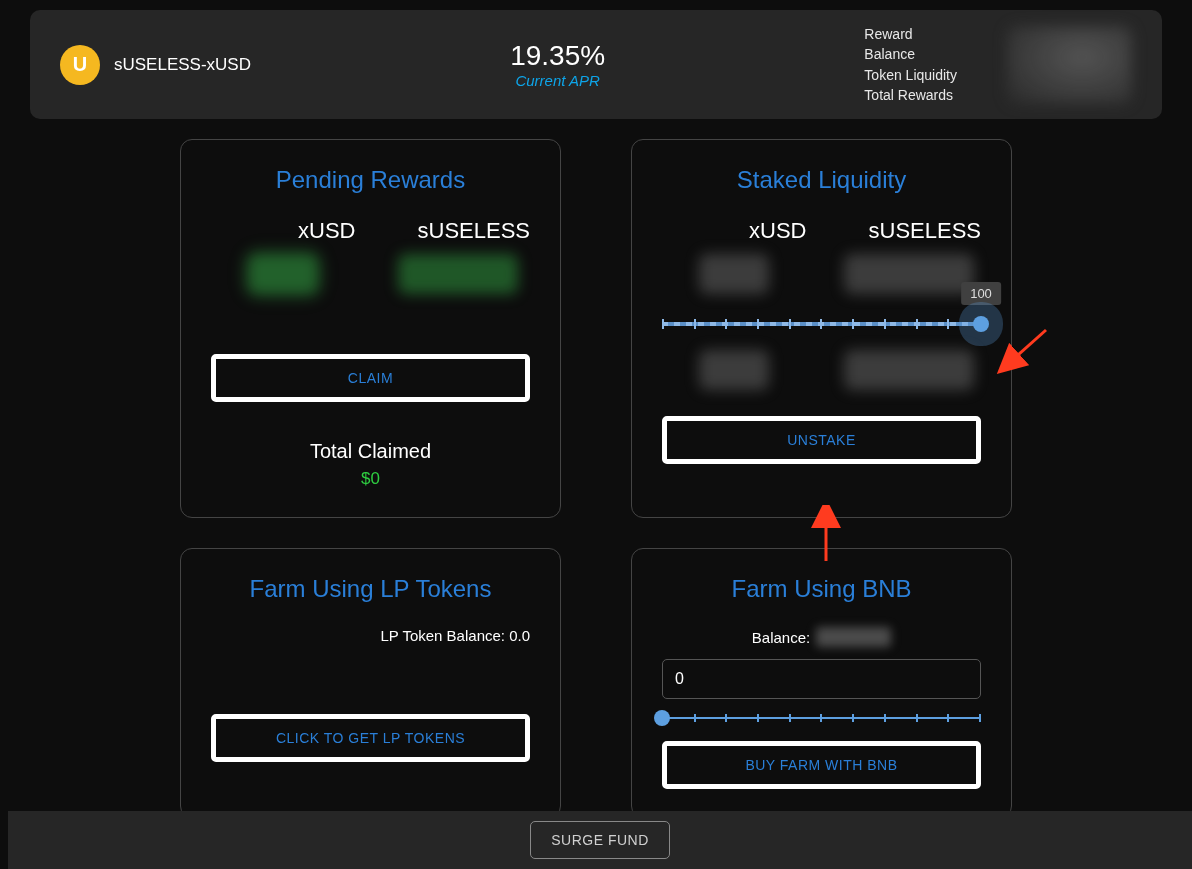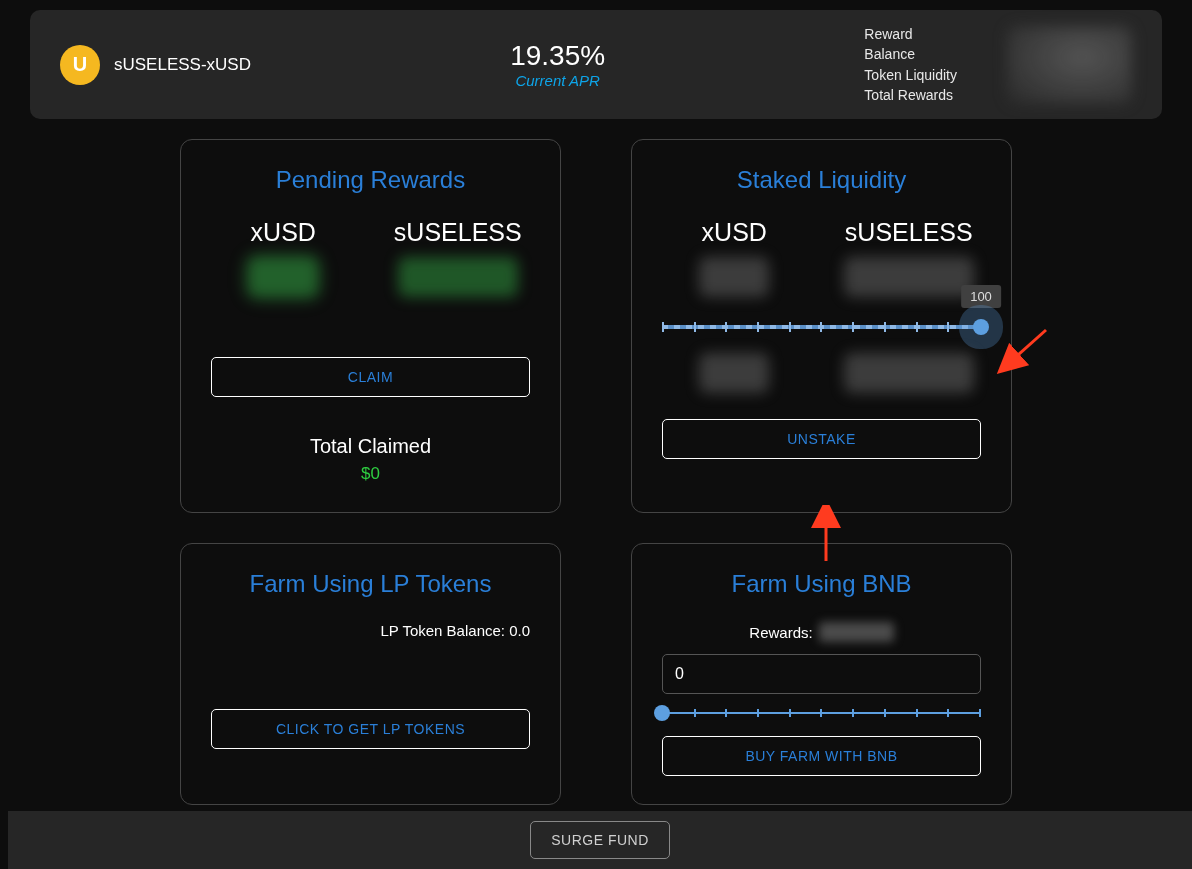--- a/index.html
+++ b/index.html
@@ -58,41 +58,41 @@
   text-align: center;
   margin-bottom: 24px;
   font-weight: 400;
 }
 .two-col {
   display: grid;
   grid-template-columns: 1fr 1fr;
   text-align: center;
   gap: 10px 30px;
 }
-.col-label { font-size: 25px; font-weight: 400; }
+.col-label { font-size: 22px; font-weight: 400; text-align: right; }
 .blurred {
   height: 40px;
   border-radius: 8px;
   filter: blur(7px);
   margin: 0 auto;
 }
 .blur-green {
   width: 70px; background: rgba(60,200,80,0.45);
   box-shadow: 0 0 12px rgba(60,200,80,0.4);
 }
 .blur-green-wide {
   width: 120px; background: rgba(60,200,80,0.4);
 }
 .blur-gray {
   background: rgba(150,150,150,0.35);
 }
 .blur-gray-sm { width: 70px; }
 .blur-gray-wide { width: 130px; }
 .btn {
-  border: 1px solid #ffffff;
+  border: 5px solid #ffffff;
   background: transparent;
   color: #2a7fd8;
   border-radius: 5px;
   padding: 11px;
   width: 100%;
   font-size: 14px;
   letter-spacing: 0.5px;
   cursor: pointer;
   text-align: center;
 }
@@ -266,21 +266,21 @@
 
   <div class="card">
     <div class="card-title">Farm Using LP Tokens</div>
     <div style="text-align:right;font-size:15px;margin-bottom:70px;">LP Token Balance: 0.0</div>
     <button class="btn">CLICK TO GET LP TOKENS</button>
   </div>
 
   <div class="card">
     <div class="card-title">Farm Using BNB</div>
     <div class="bnb-balance">
-      <span>Rewards:</span>
+      <span>Balance:</span>
       <span class="blur-inline"></span>
     </div>
     <input class="bnb-input" value="0" style="">
     <div class="slider2-wrap">
       <div class="slider2-track">
         <div class="slider2-ticks">
           <span class="slider2-tick"></span>
             <span class="slider2-tick"></span>
             <span class="slider2-tick"></span>
             <span class="slider2-tick"></span>

